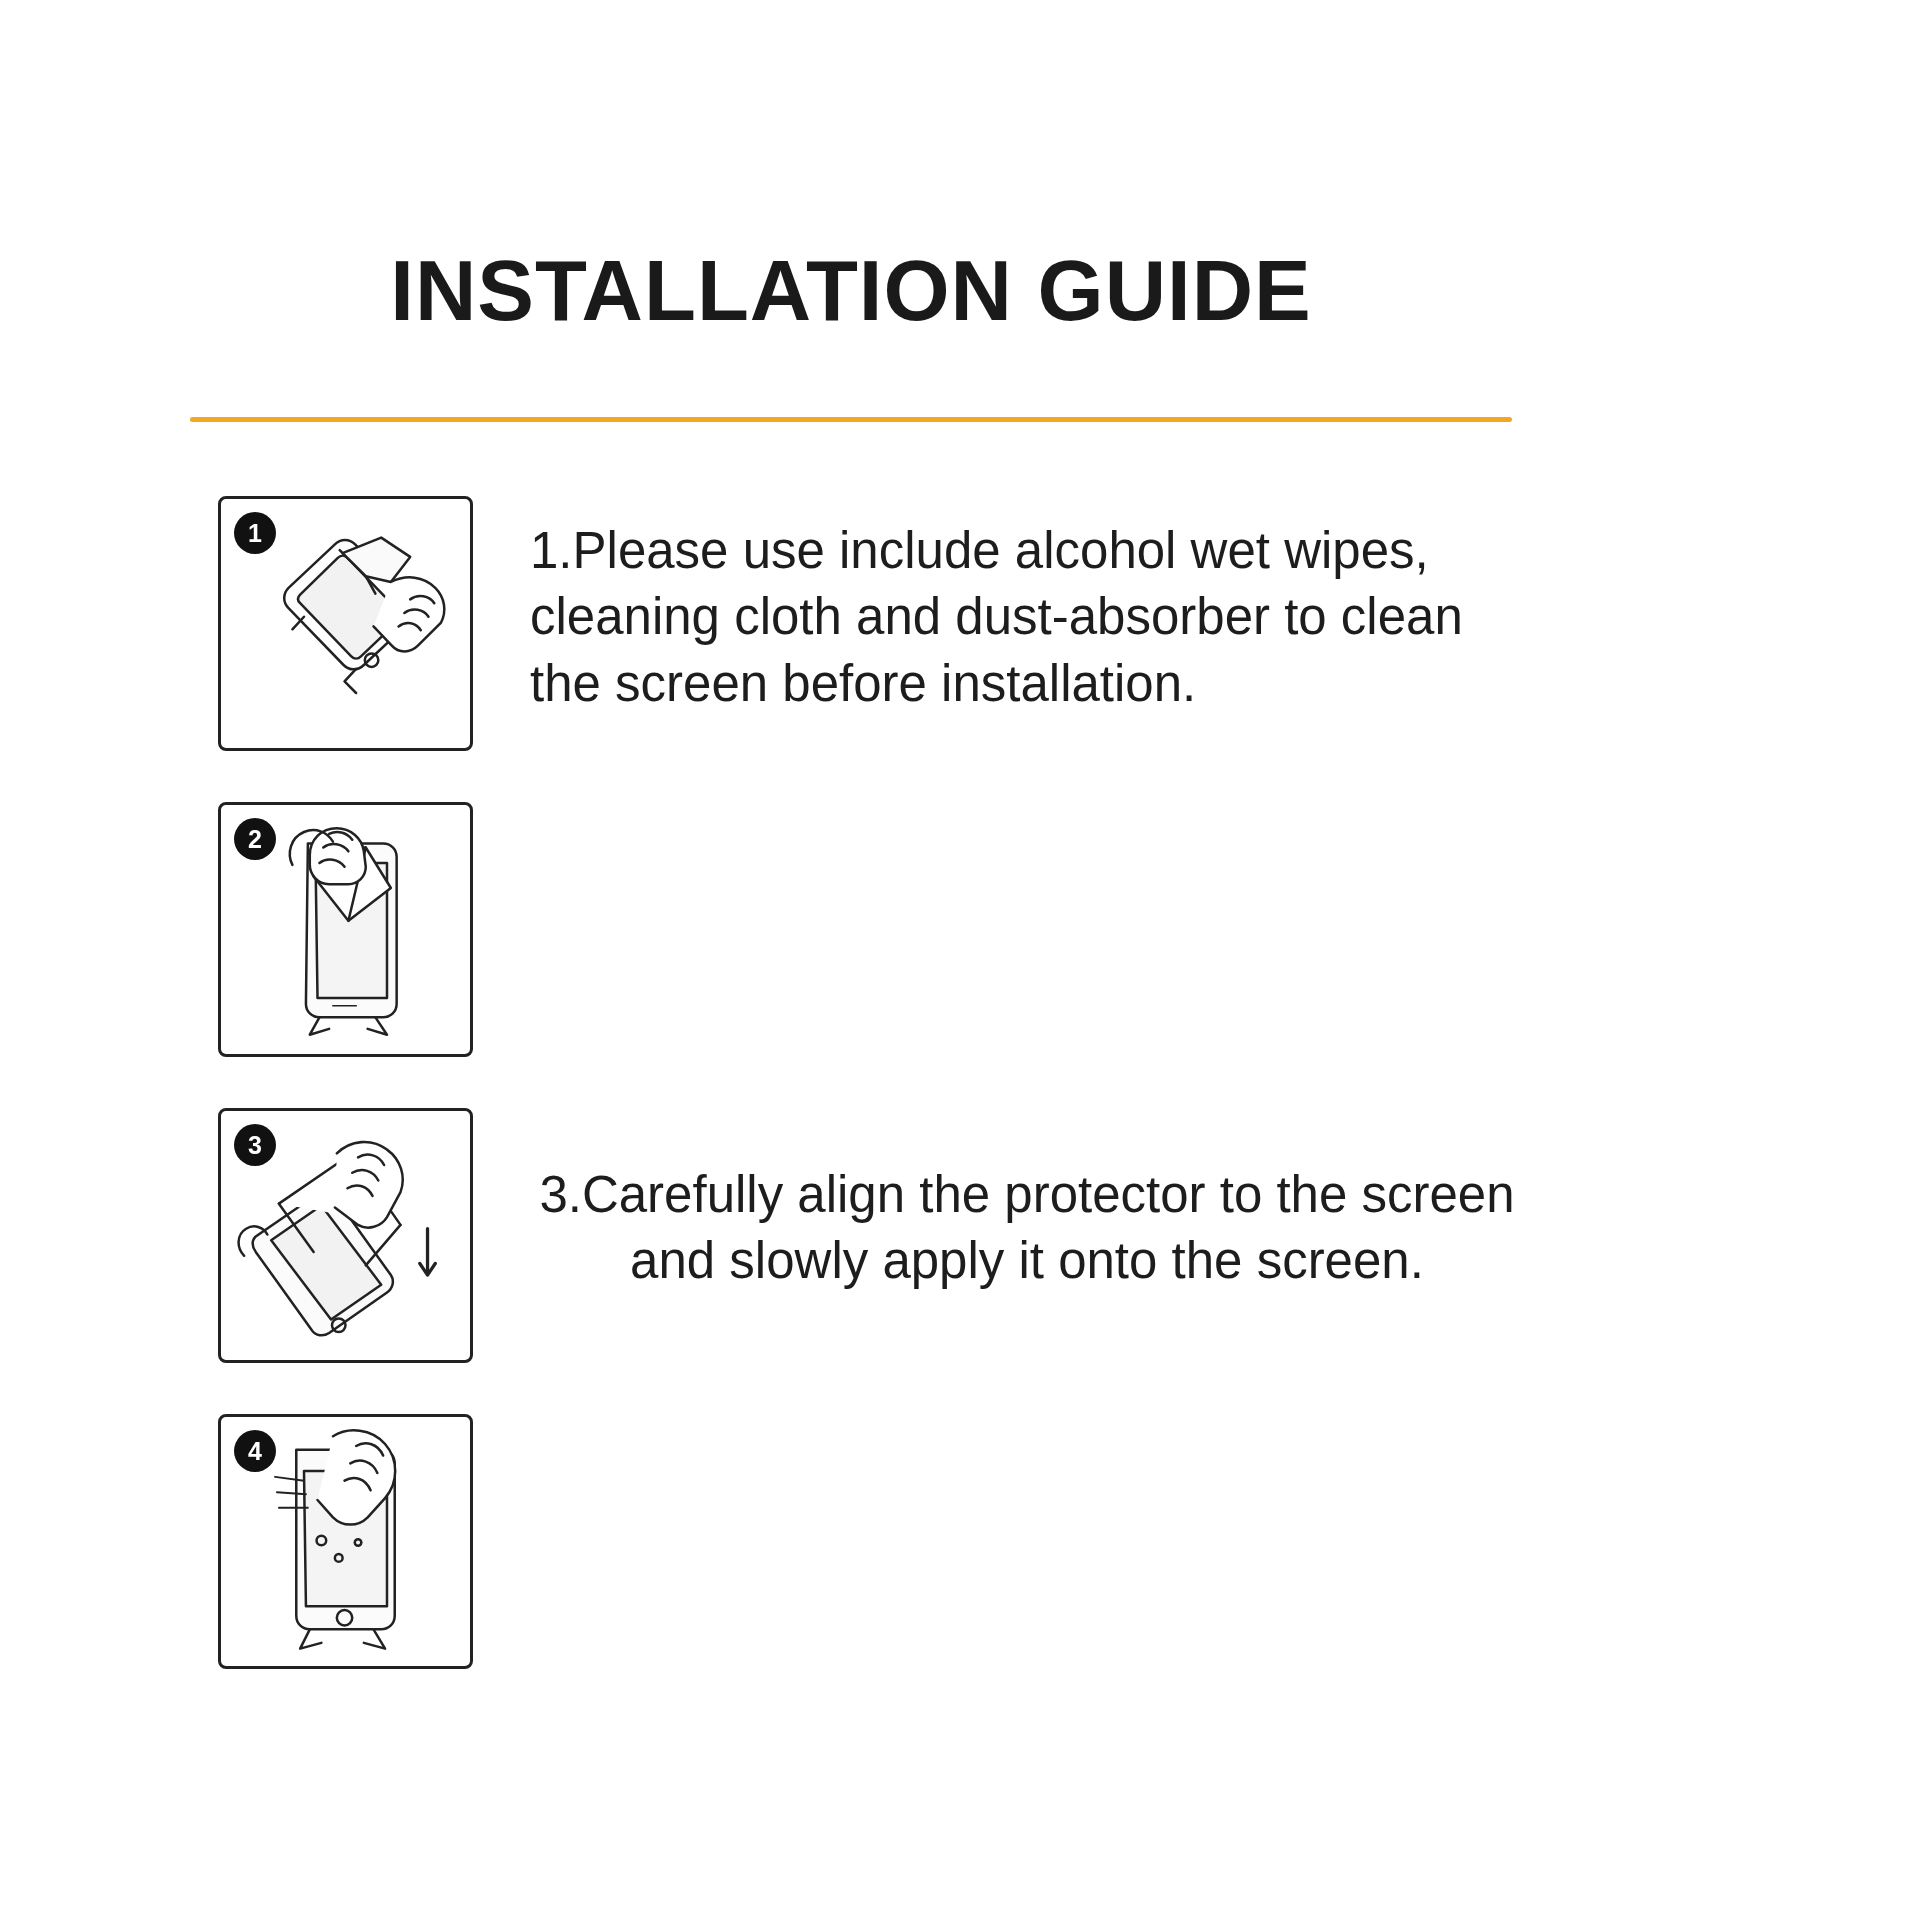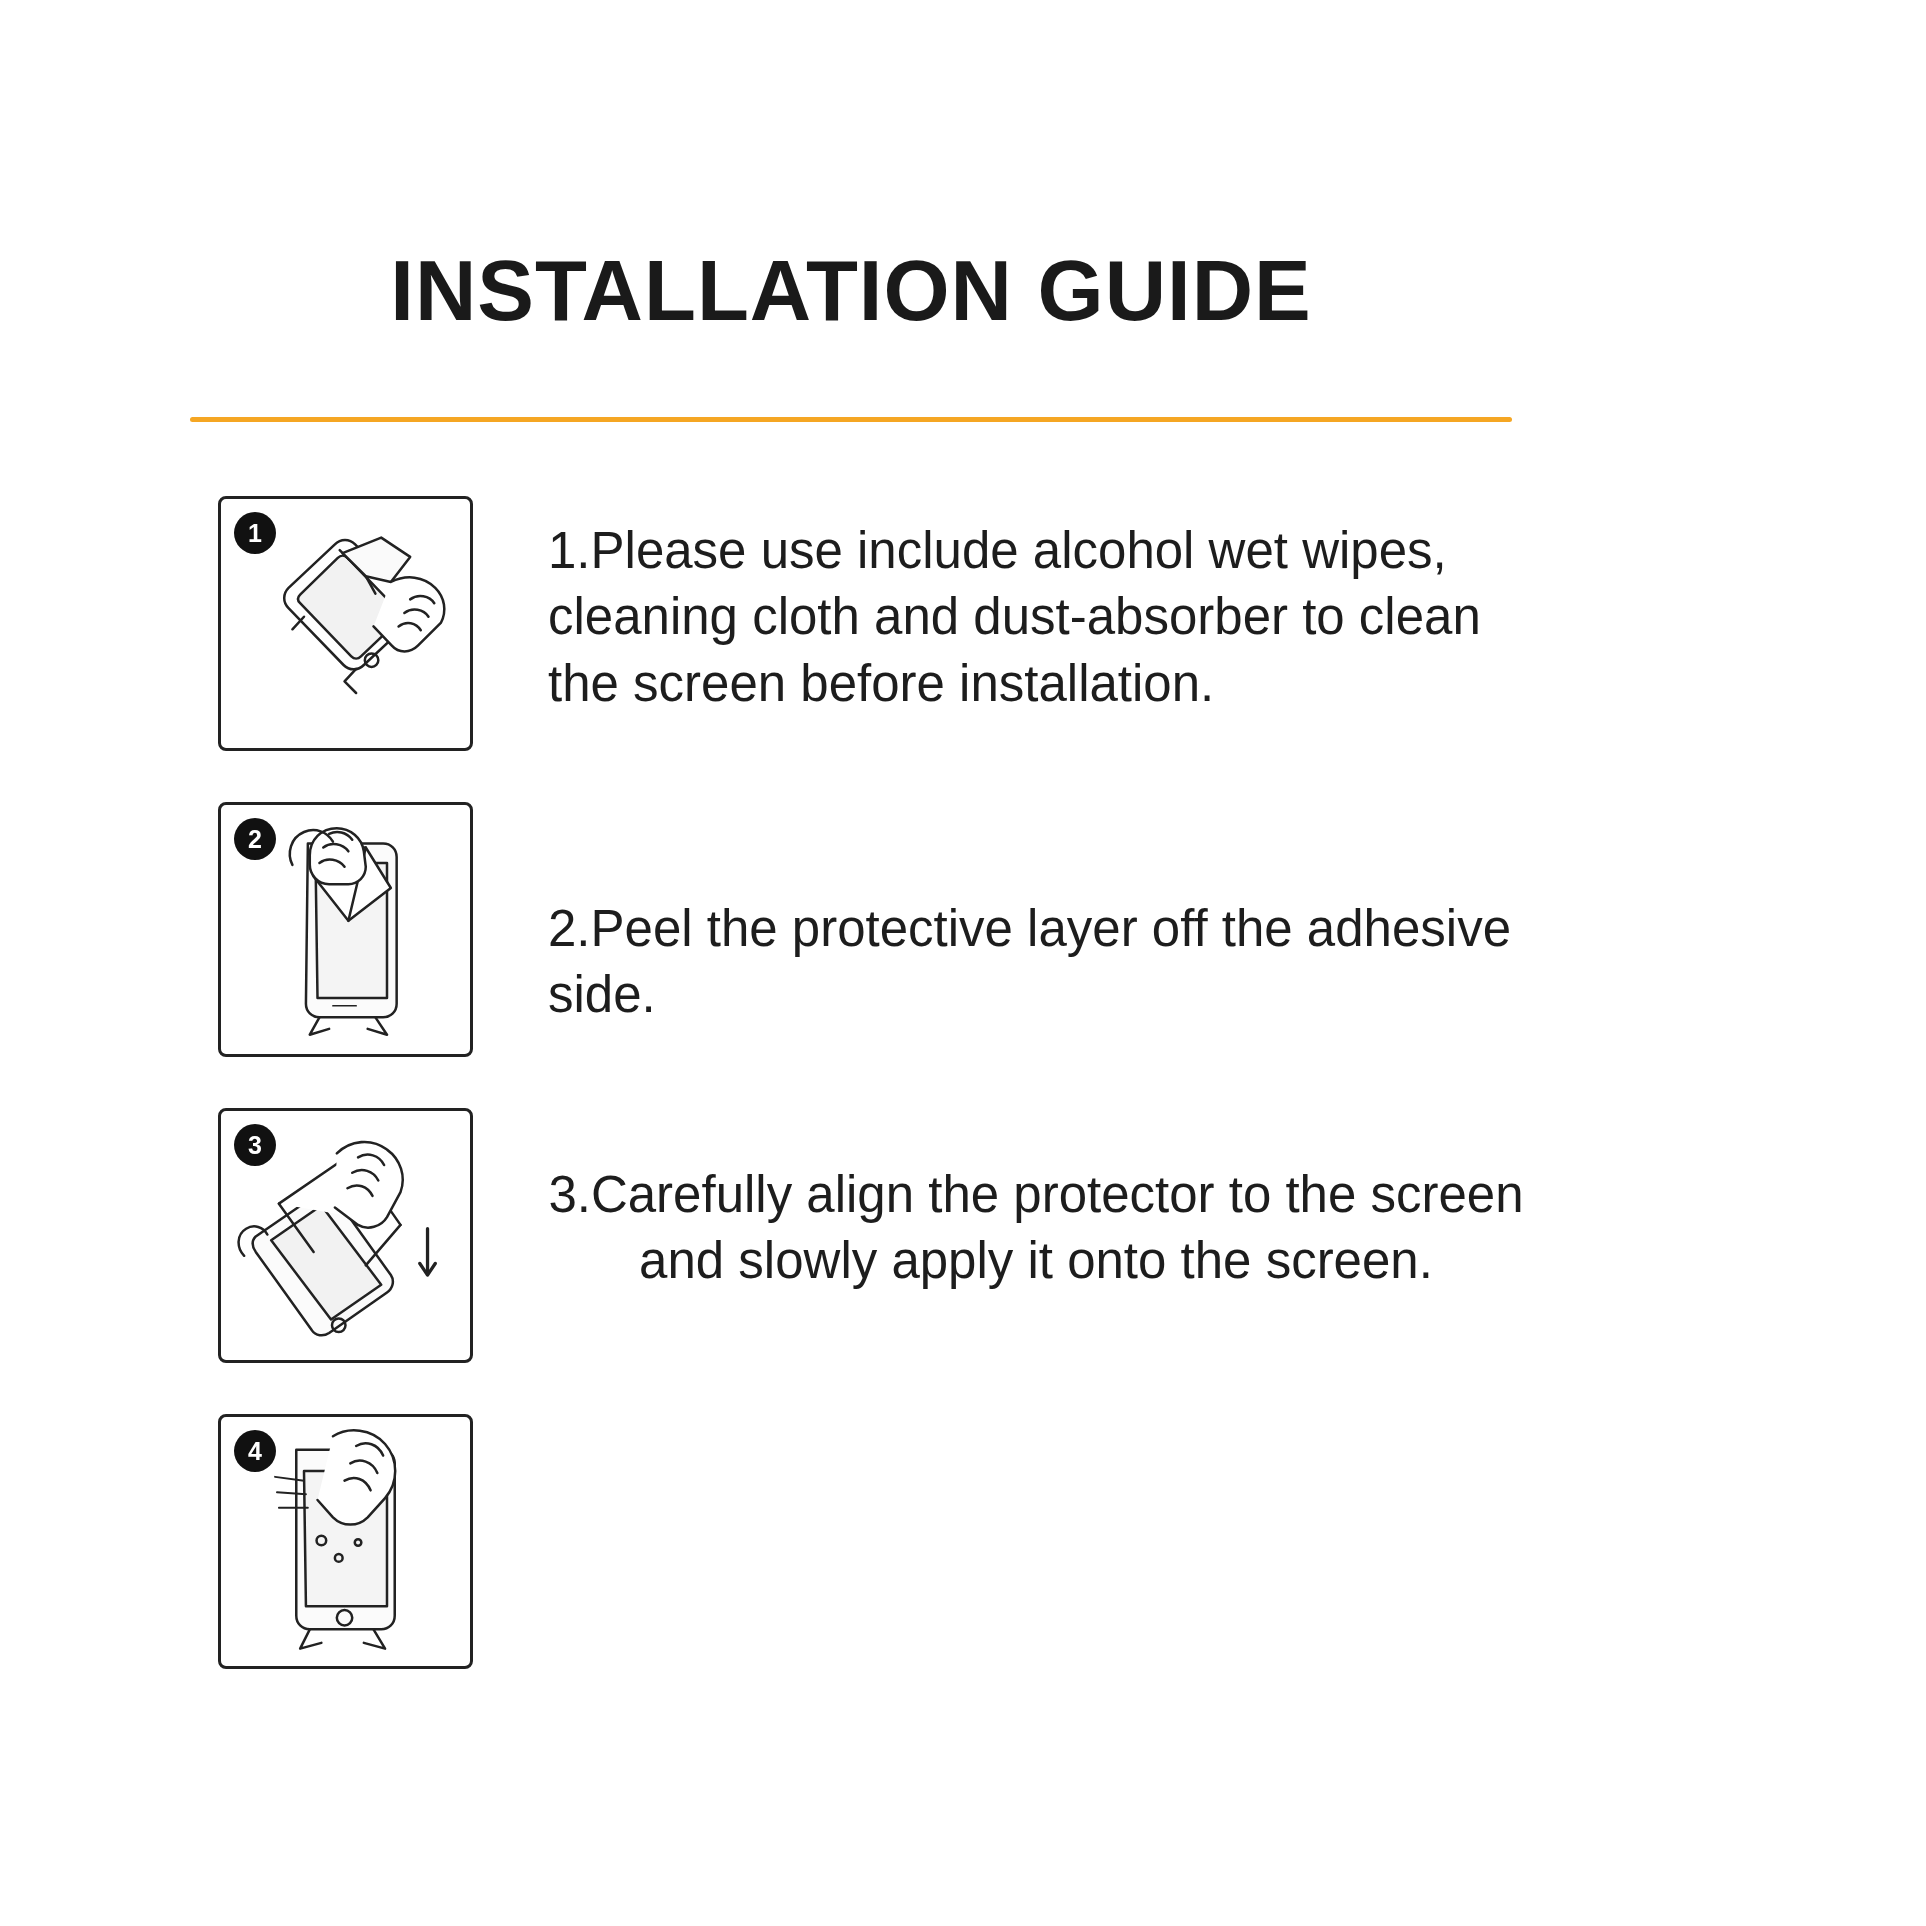--- a/index.html
+++ b/index.html
@@ -72,21 +72,21 @@
     align-items: center;
     justify-content: center;
     z-index: 5;
   }
   .art {
     position: absolute;
     inset: 0;
   }
   .text {
     flex: 1 1 auto;
-    padding-left: 75px;
+    padding-left: 57px;
     padding-top: 22px;
     font-size: 51px;
     line-height: 1.3;
     color: #1d1d1d;
   }
   .s2 .text, .s3 .text { padding-top: 59px; }
   .s4 .text { padding-top: 45px; }
   .s2 .text { padding-top: 94px; }
   .s3 .text { padding-top: 54px; text-align: center; }
 </style>
@@ -151,21 +151,20 @@
 
             <path d="M92 52 C92 36 104 24 120 24 C134 24 146 34 148 48 L150 64 C150 74 142 82 132 82 L112 82 C100 82 92 72 92 62 Z" fill="#ffffff"></path>
             <path d="M112 30 C120 26 130 28 136 36"></path>
             <path d="M106 44 C114 38 126 40 132 48"></path>
             <path d="M102 60 C110 54 122 56 128 64"></path>
 
             <path d="M74 62 C68 50 72 34 86 28 C98 23 110 28 116 38"></path>
           </g>
         </svg>
       </div>
-      <div class="text">2.Peel the protective layer off the adhesive side.</div>
     </div>
 
     <div class="step s3">
       <div class="thumb">
         <div class="badge">3</div>
         <svg class="art" viewBox="0 0 258 258">
           <g fill="none" stroke="#222" stroke-width="2.6" stroke-linejoin="round" stroke-linecap="round">
 
             <path d="M36 130 L100 86 C106 82 114 83 118 89 L176 170 C180 176 178 184 172 188 L112 230 C106 234 98 233 94 227 L36 146 C32 140 32 134 36 130 Z" fill="#fbfbfb"></path>
 

